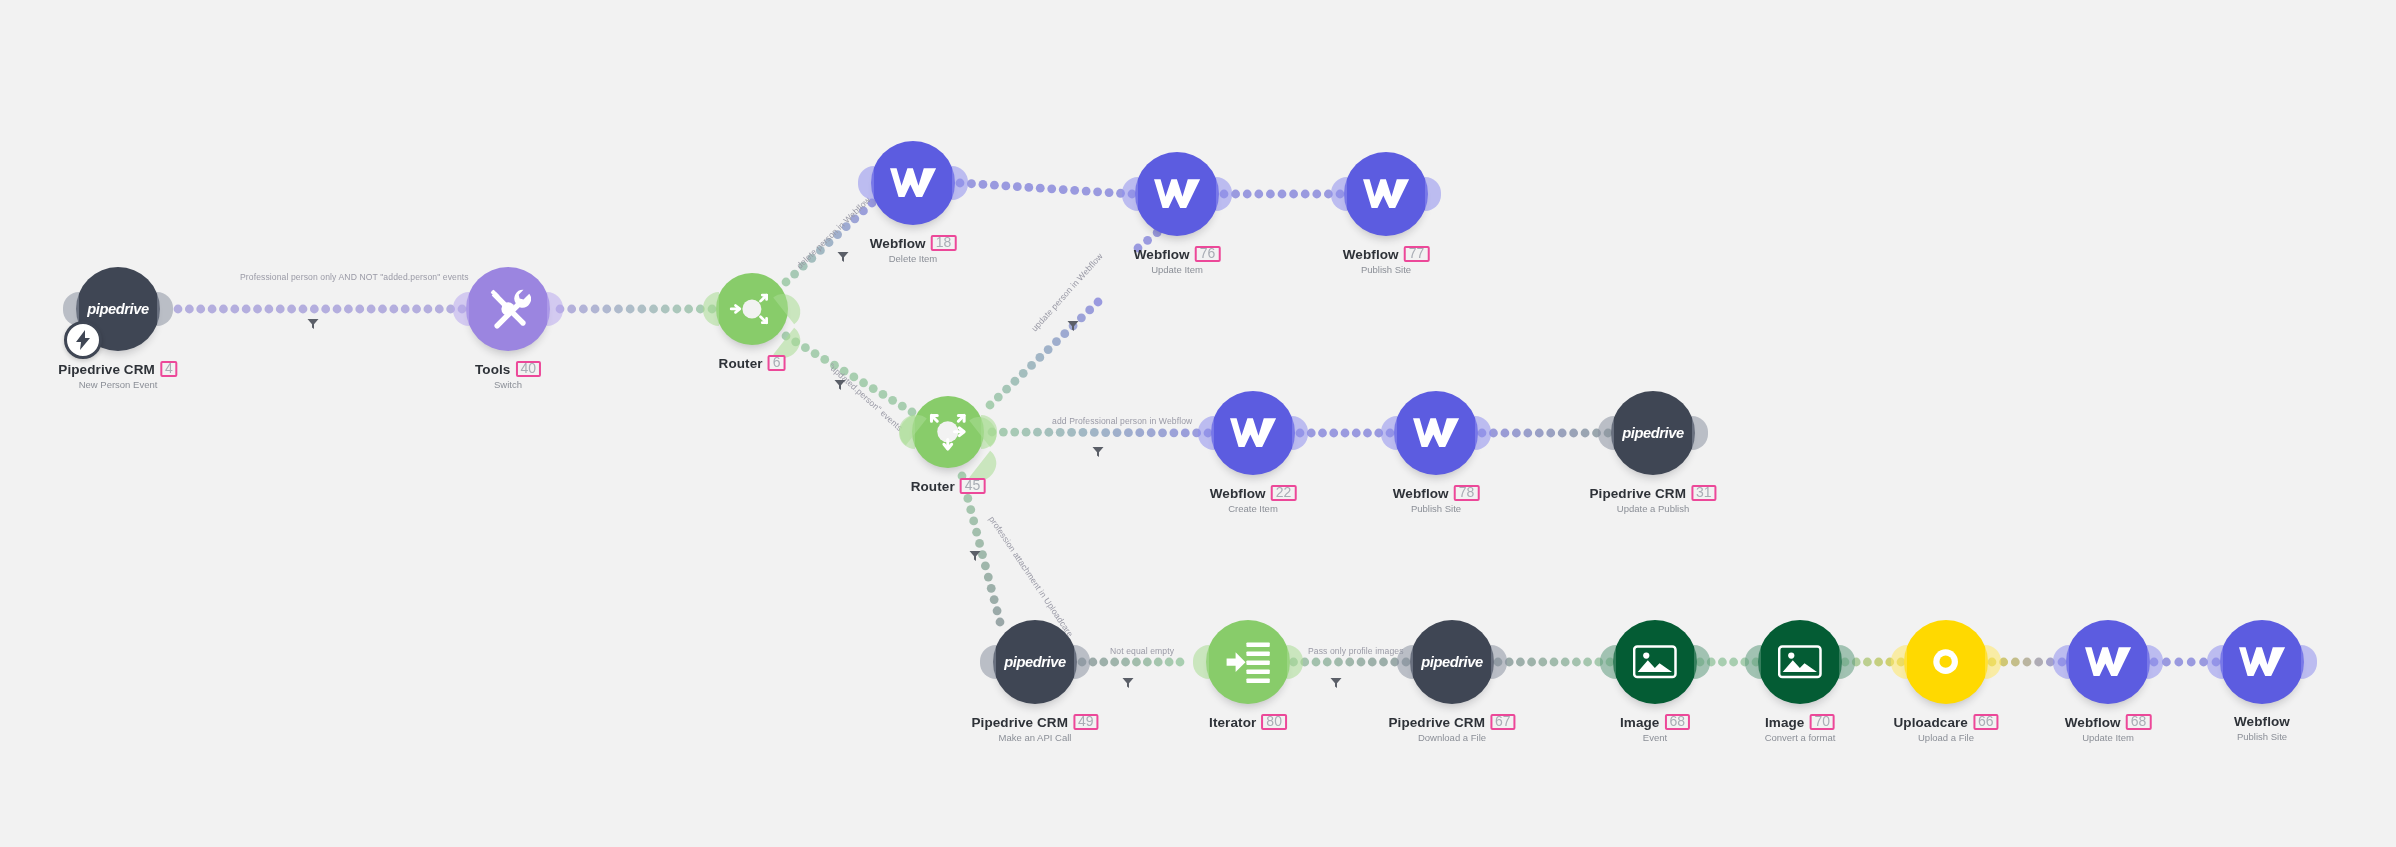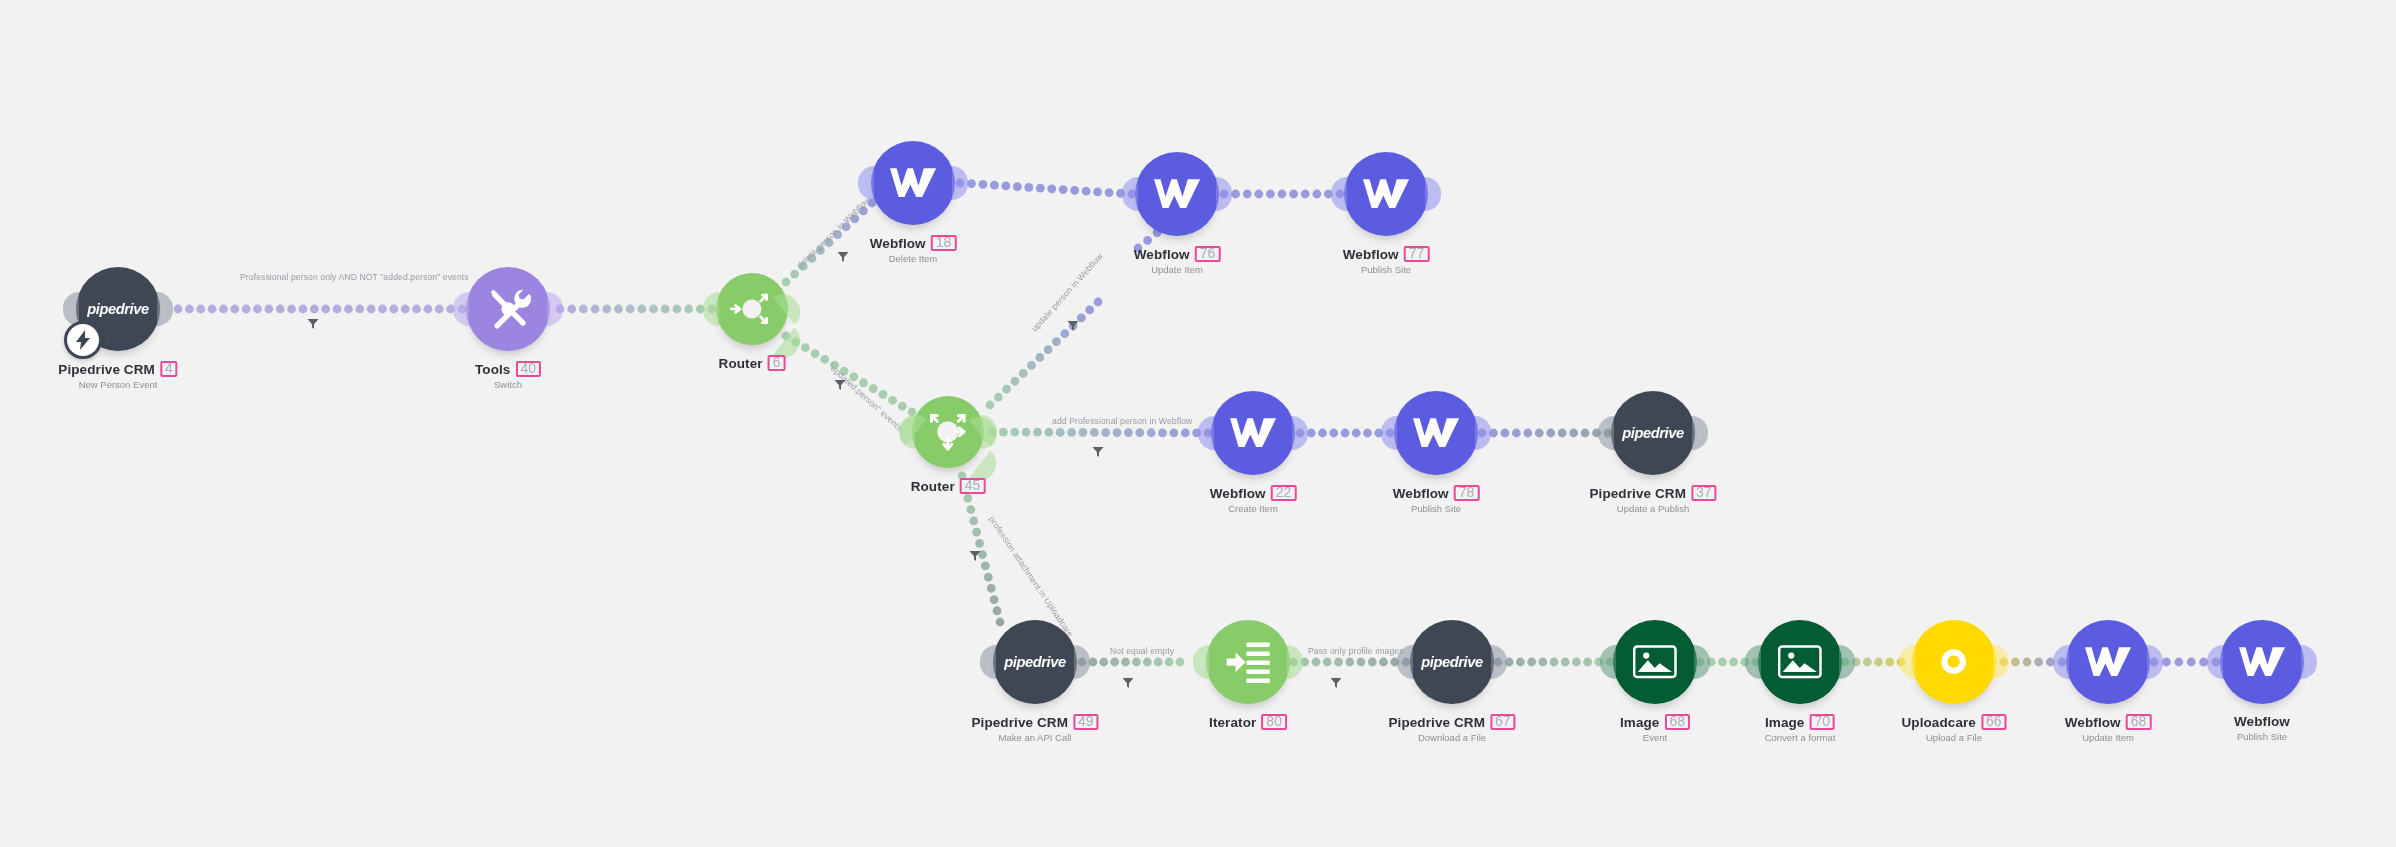--- a/index.html
+++ b/index.html
@@ -537,21 +537,21 @@
       </div>
       <div class="node" style="left: 1653px; top: 433px;">
         <div class="bulb big c-dark">
           <span class="pad l pad-dark"></span>
           <span class="pad r pad-dark"></span>
           <span class="brandtxt" style="font-size:14.7px">pipedrive</span>
         </div>
         <div class="caption">
           <div class="cap-row">
             <span class="cap-title">Pipedrive CRM</span>
-            <span class="badge">37</span>
+            <span class="badge">31</span>
           </div>
           <div class="cap-sub">Update a Publish</div>
         </div>
       </div>
       <div class="node" style="left: 1035px; top: 662px;">
         <div class="bulb big c-dark">
           <span class="pad l pad-dark"></span>
           <span class="pad r pad-dark"></span>
           <span class="brandtxt" style="font-size:14.7px">pipedrive</span>
         </div>
@@ -628,21 +628,21 @@
           </svg>
         </div>
         <div class="caption">
           <div class="cap-row">
             <span class="cap-title">Image</span>
             <span class="badge">70</span>
           </div>
           <div class="cap-sub">Convert a format</div>
         </div>
       </div>
-      <div class="node" style="left: 1946px; top: 662px; margin-left: 8px;">
+      <div class="node" style="left: 1946px; top: 662px;">
         <div class="bulb big c-yellow">
           <span class="pad l pad-yellow"></span>
           <span class="pad r pad-yellow"></span>
           <svg width="35.28" height="35.28" viewBox="0 0 40 40">
             <circle cx="20" cy="20" r="14" fill="#fff"></circle>
             <circle cx="20" cy="20" r="7" fill="#ffd900"></circle>
           </svg>
         </div>
         <div class="caption">
           <div class="cap-row">

